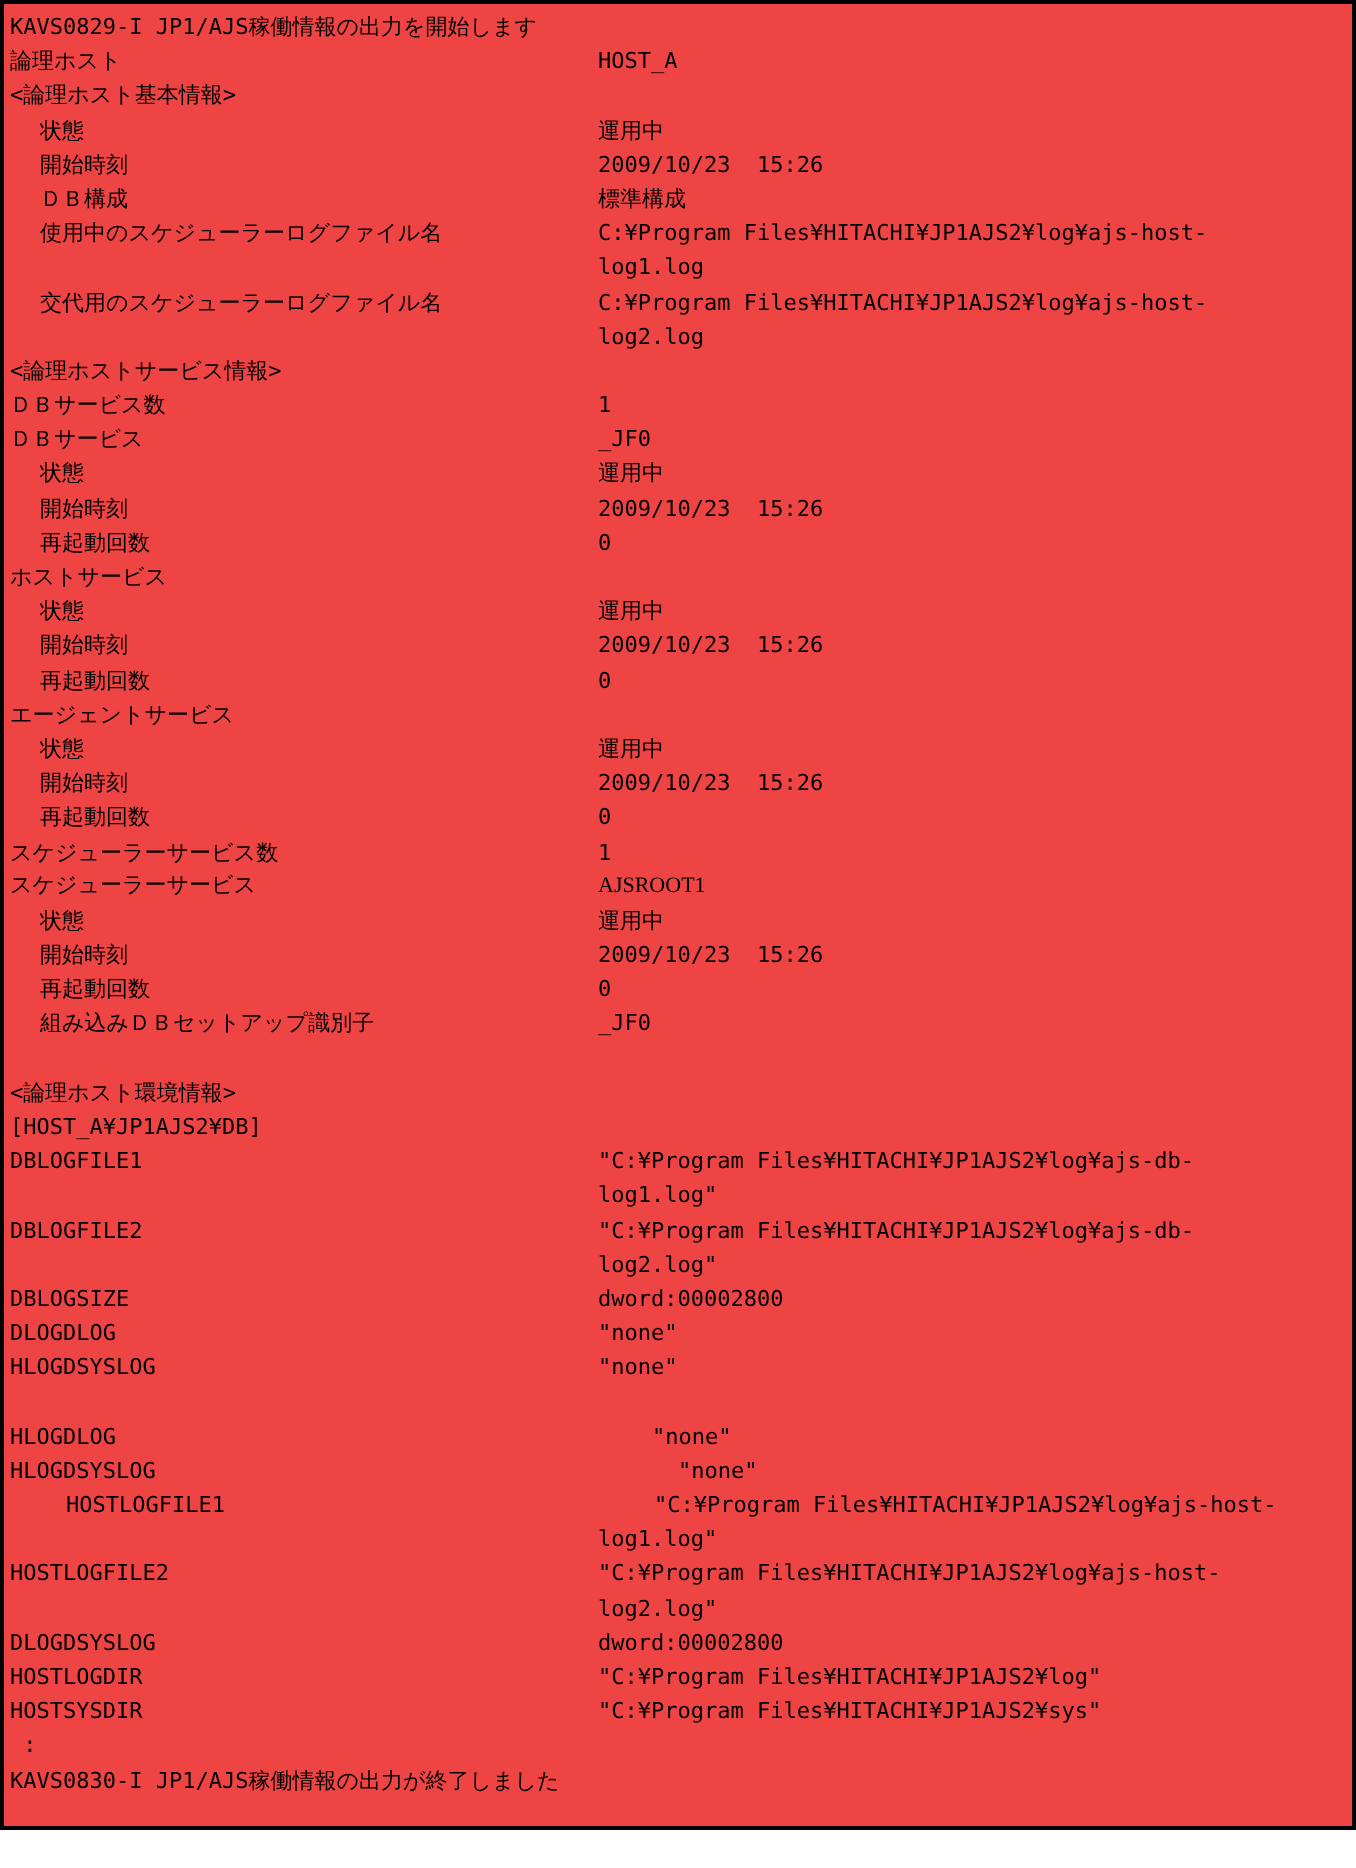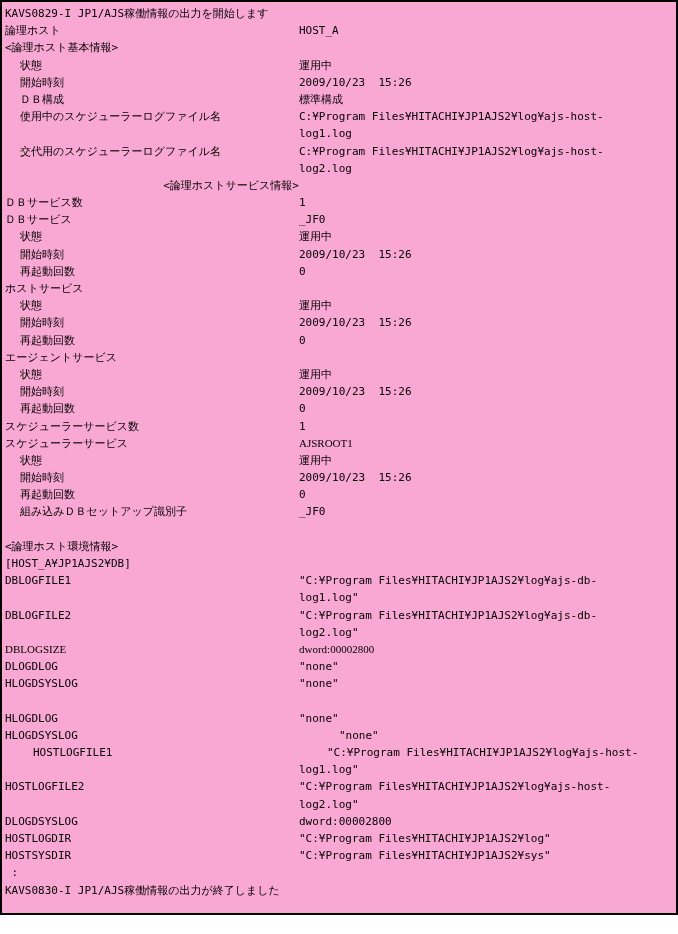--- a/index.html
+++ b/index.html
@@ -37,21 +37,21 @@
     padding-left: 15px;
     flex-basis: 279px; 
   }
   .v {
     white-space: pre;
   }
 </style>
 </head>
 <body>
 
-<div class="output-box" style="border-color: rgb(0, 0, 0); background: #f9a8d4;">
+<div class="output-box" style="border-color: rgb(0, 0, 0); background: #ef4444;">
     <div class="line" style="color: rgb(0, 0, 0);">
     <span class="l">KAVS0829-I JP1/AJS稼働情報の出力を開始します</span>
     <span class="v"></span>
   </div>
     <div class="line" style="color: rgb(0, 0, 0);">
     <span class="l">論理ホスト</span>
     <span class="v">HOST_A</span>
   </div>
     <div class="line" style="color: rgb(0, 0, 0);">
     <span class="l">&lt;論理ホスト基本情報&gt;</span>
@@ -78,21 +78,21 @@
     <span class="v">log1.log</span>
   </div>
     <div class="line" style="color: rgb(0, 0, 0);">
     <span class="l indent">交代用のスケジューラーログファイル名</span>
     <span class="v">C:¥Program Files¥HITACHI¥JP1AJS2¥log¥ajs-host-</span>
   </div>
     <div class="line" style="color: rgb(0, 0, 0);">
     <span class="l"></span>
     <span class="v">log2.log</span>
   </div>
-    <div class="line" style="color: rgb(0, 0, 0); text-align: right;">
+    <div class="line" style="color: rgb(0, 0, 0);">
     <span class="l">&lt;論理ホストサービス情報&gt;</span>
     <span class="v"></span>
   </div>
     <div class="line" style="color: rgb(0, 0, 0);">
     <span class="l">ＤＢサービス数</span>
     <span class="v">1</span>
   </div>
     <div class="line" style="color: rgb(0, 0, 0);">
     <span class="l">ＤＢサービス</span>
     <span class="v">_JF0</span>
@@ -186,37 +186,37 @@
     <span class="v">log1.log"</span>
   </div>
     <div class="line" style="color: rgb(0, 0, 0);">
     <span class="l">DBLOGFILE2</span>
     <span class="v">"C:¥Program Files¥HITACHI¥JP1AJS2¥log¥ajs-db-</span>
   </div>
     <div class="line" style="color: rgb(0, 0, 0);">
     <span class="l"></span>
     <span class="v">log2.log"</span>
   </div>
-    <div class="line" style="color: rgb(0, 0, 0); font-family: Liberation Serif, serif;">
+    <div class="line" style="color: rgb(0, 0, 0);">
     <span class="l">DBLOGSIZE</span>
     <span class="v">dword:00002800</span>
   </div>
     <div class="line" style="color: rgb(0, 0, 0);">
     <span class="l">DLOGDLOG</span>
     <span class="v">"none"</span>
   </div>
     <div class="line" style="color: rgb(0, 0, 0);">
     <span class="l">HLOGDSYSLOG</span>
     <span class="v">"none"</span>
   </div>
     <div class="line" style="color: rgb(0, 0, 0);">
     <span class="l"></span>
     <span class="v"></span>
   </div>
-    <div class="line" style="color: rgb(0, 0, 0);">
+    <div class="line" style="color: rgb(0, 0, 0); gap: 27px;">
     <span class="l">HLOGDLOG</span>
     <span class="v">"none"</span>
   </div>
     <div class="line" style="color: rgb(0, 0, 0); gap: 40px;">
     <span class="l">HLOGDSYSLOG</span>
     <span class="v">"none"</span>
   </div>
     <div class="line" style="color: rgb(0, 0, 0); padding-left: 28px;">
     <span class="l">HOSTLOGFILE1</span>
     <span class="v">"C:¥Program Files¥HITACHI¥JP1AJS2¥log¥ajs-host-</span>

